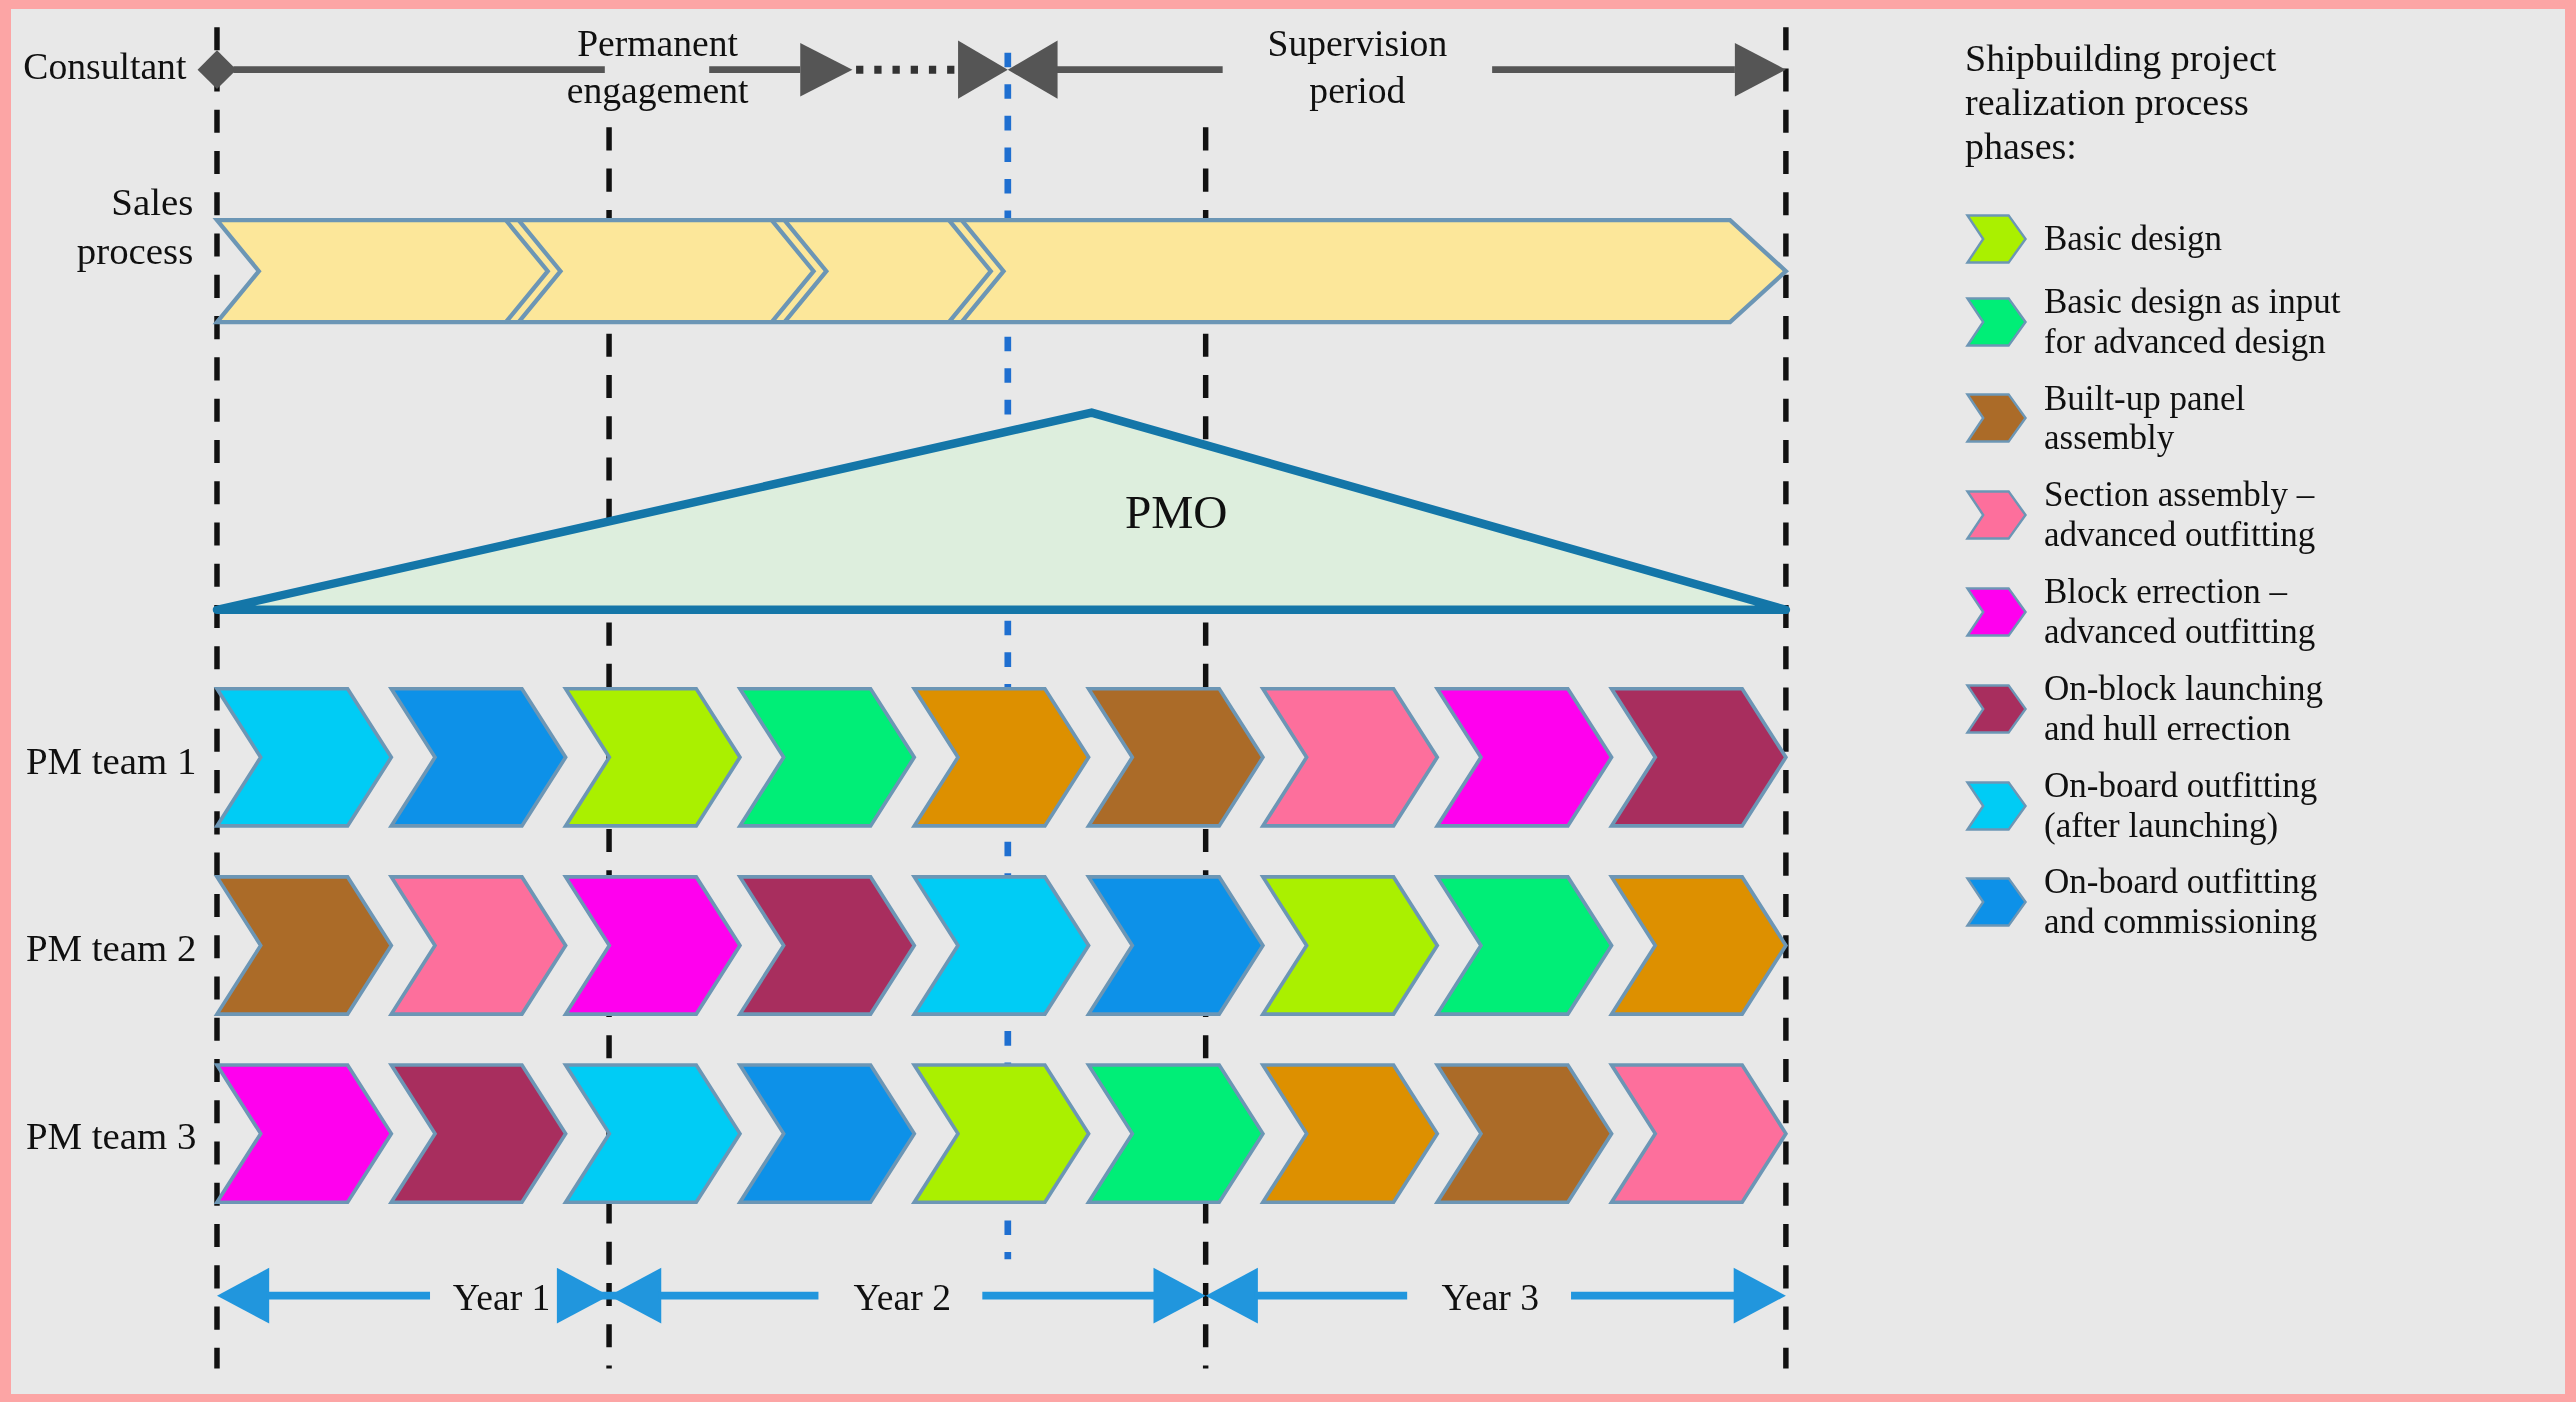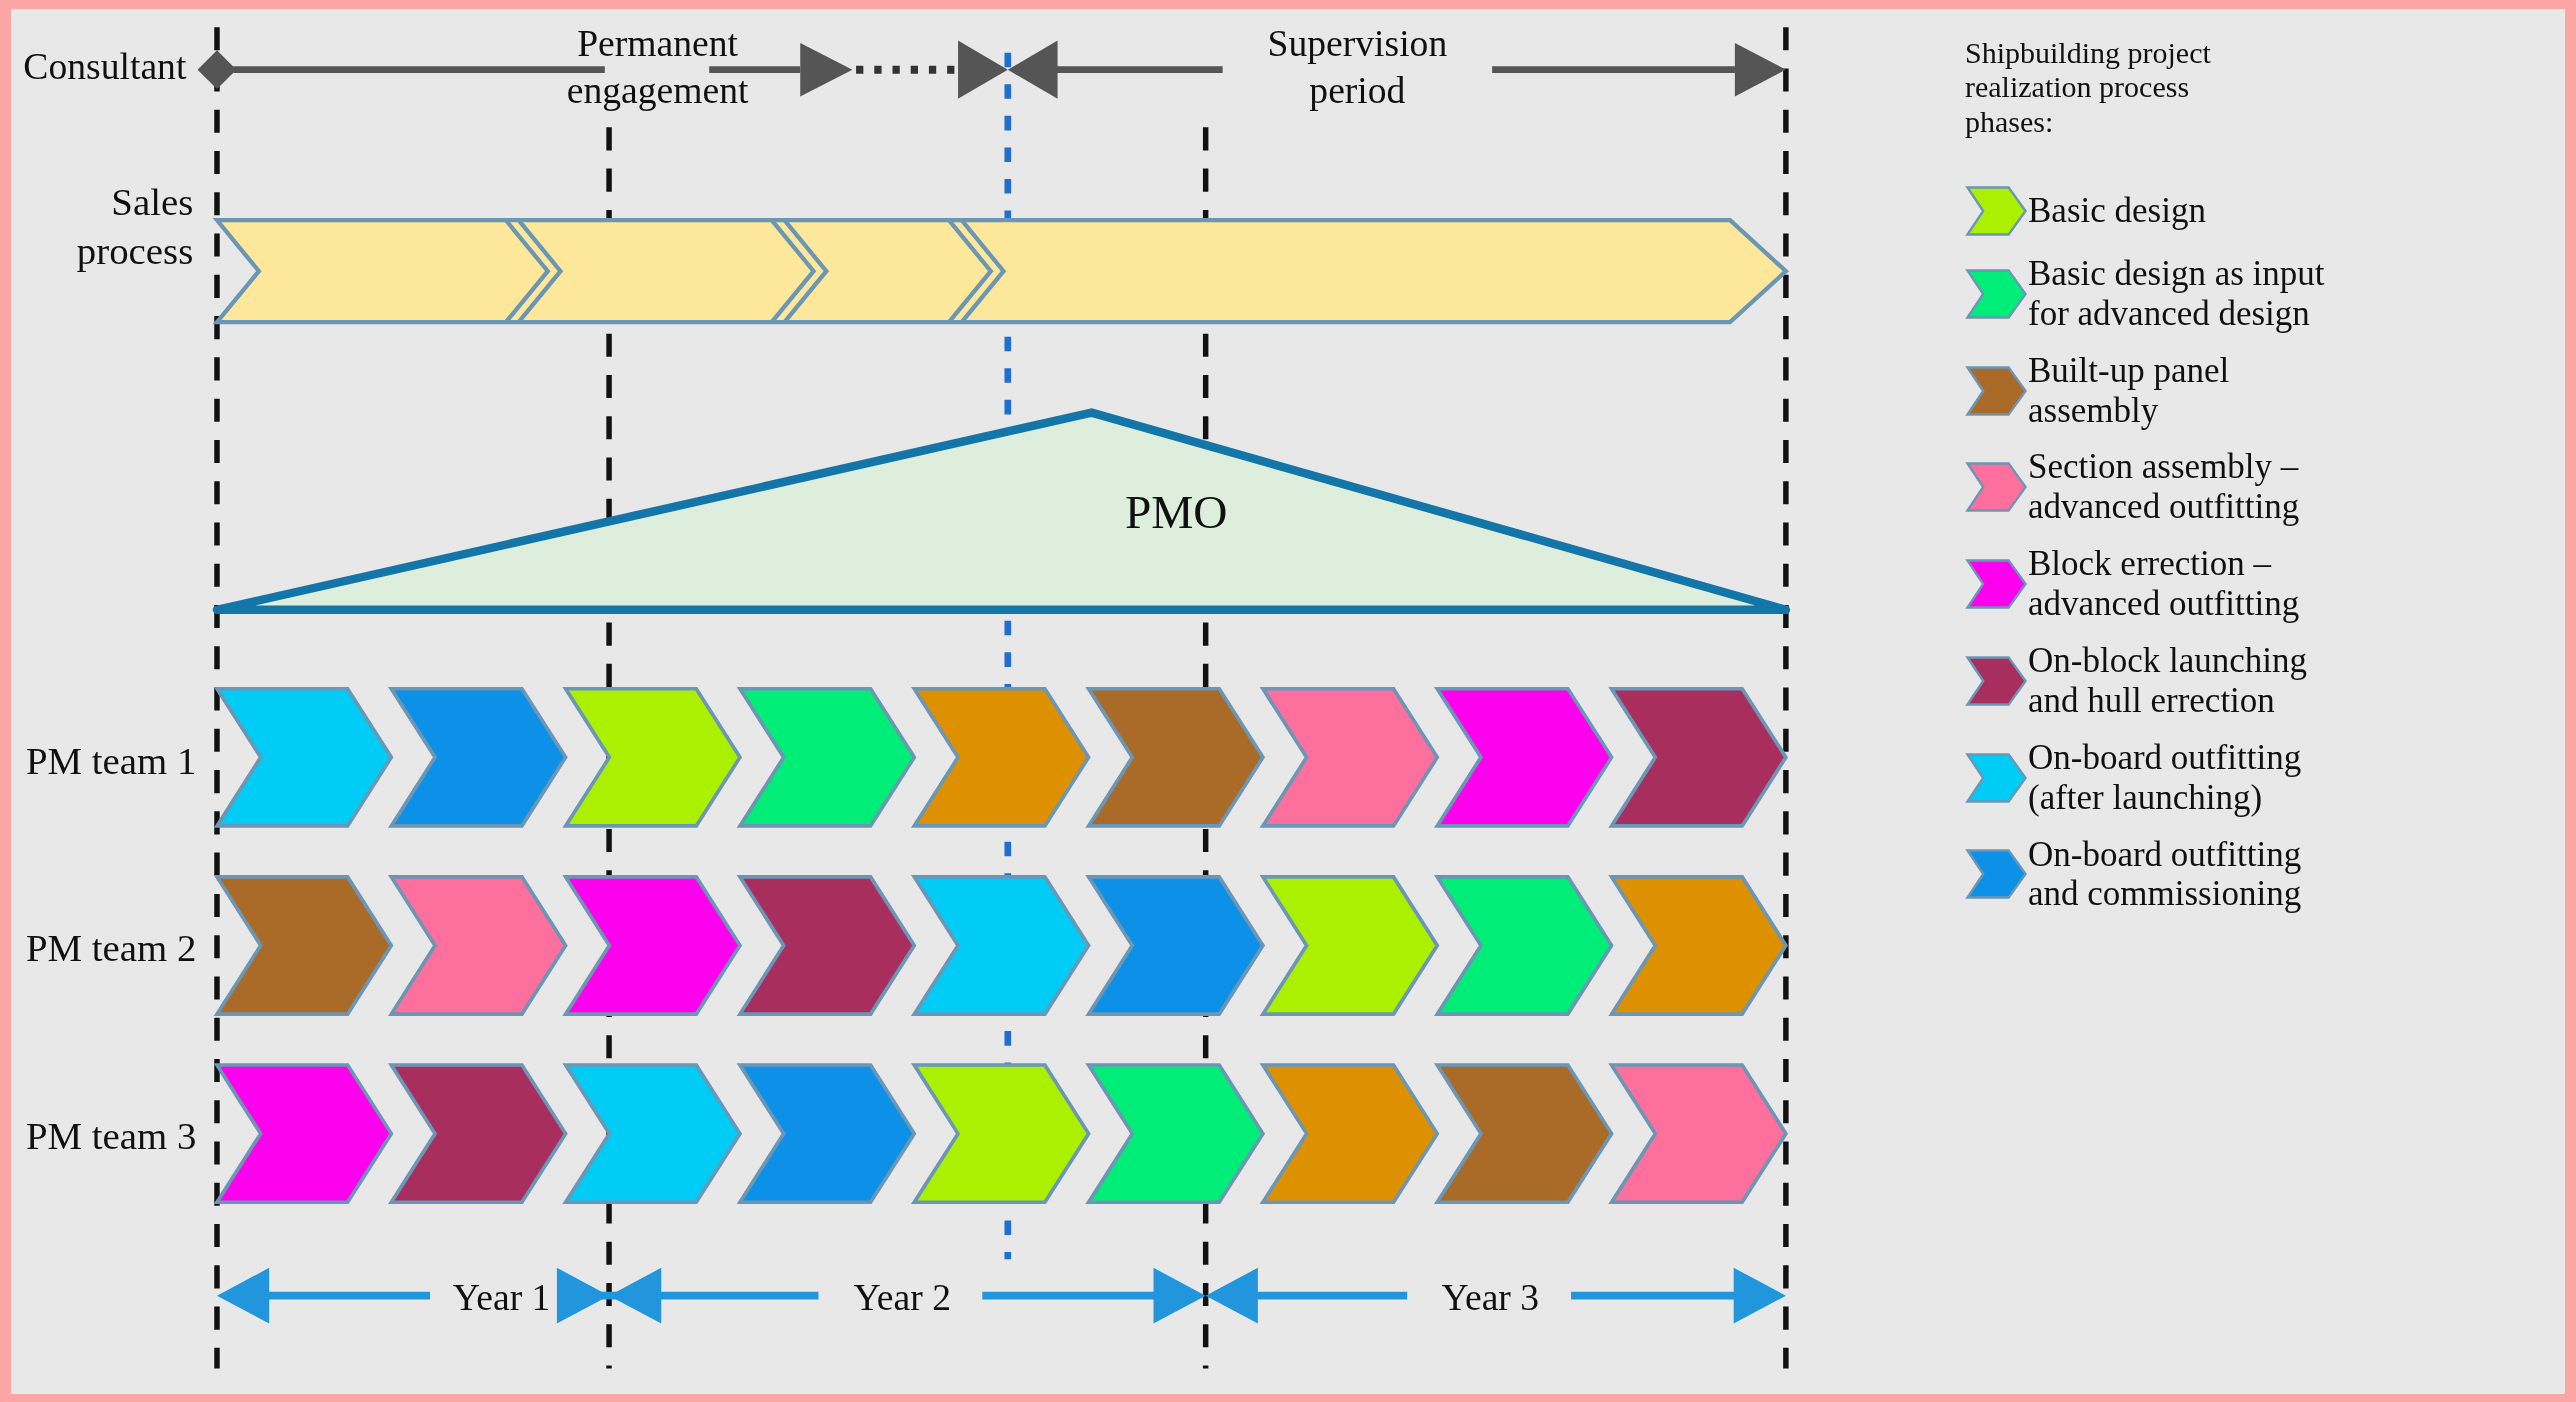--- a/index.html
+++ b/index.html
@@ -6,22 +6,22 @@
   body{font-family:"Liberation Serif", serif;}
   #stage{position:relative;width:2576px;height:1402px;background:#fca5a5;overflow:hidden;}
   #diagram{position:absolute;left:11px;top:8.5px;width:1922px;height:1385px;background:#e8e8e8;}
   #legendpanel{position:absolute;left:1933px;top:8.5px;width:632px;height:1385px;background:#e8e8e8;}
   svg{display:block;}
   .txt{font-family:"Liberation Serif", serif;fill:#101010;}
   .lbl-row{font-size:64px;}
   .lbl-top{font-size:62px;}
   .lbl-year{font-size:62px;}
   .lbl-pmo{font-size:78px;}
-  .legend-title{font-family:"Liberation Serif", serif;font-size:30px;color:#101010;line-height:1.16;}
-  .legend-item{display:flex;align-items:center;margin-top:17px;}
+  .legend-title{font-family:"Liberation Serif", serif;font-size:38px;color:#101010;line-height:1.16;}
+  .legend-item{display:flex;align-items:center;gap:16px;margin-top:17px;}
   .legend-label{font-family:"Liberation Serif", serif;font-size:35px;color:#101010;line-height:1.14;}
   .chev-swatch{flex:0 0 auto;width:63px;height:52px;}
 </style>
 </head>
 <body>
 
 <div id="stage">
 
   <div id="diagram">
     <svg width="1922" height="1385" viewBox="0 0 3166 2282">

